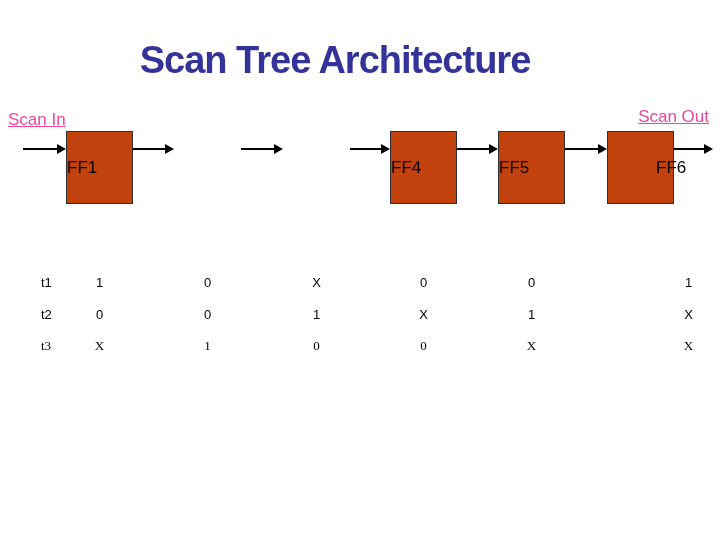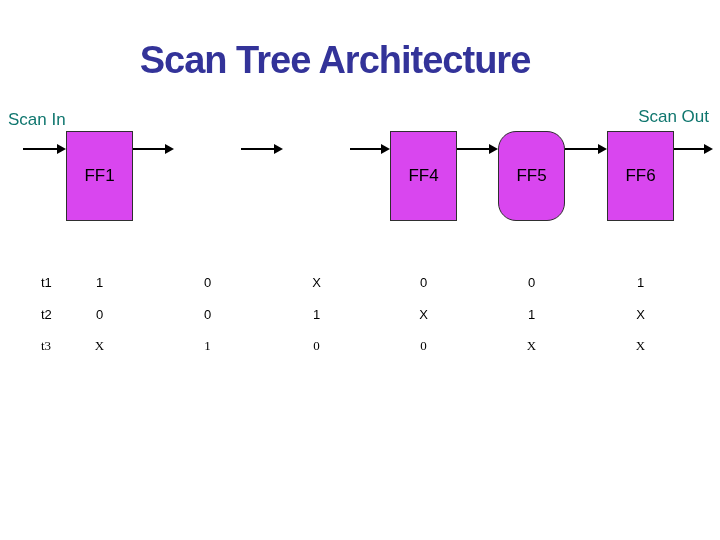--- a/index.html
+++ b/index.html
@@ -5,43 +5,43 @@
   html,body{margin:0;padding:0;background:#fff;}
   .slide{
     position:relative;width:720px;height:540px;background:#ffffff;
     font-family:"Liberation Sans",sans-serif;overflow:hidden;color:#000;
   }
   .title{
     position:absolute;top:34px;left:0;width:660px;margin:5px;
     text-align:center;font-size:38px;font-weight:bold;color:#333399;
     letter-spacing:-1px;
   }
-  .port-label{position:absolute;font-size:17px;color:#0f766e;}
+  .port-label{position:absolute;font-size:17px;color:#ec4899;text-decoration:underline;}
   .scan-in{left:8px;top:110px;}
   .scan-out{top:107px;right:11px;}
   .ff-box{
-    position:absolute;top:131px;width:67px;height:90px;
-    background:#d946ef;border:1.5px solid #2f2f2f;box-sizing:border-box;
-    display:flex;align-items:center;justify-content:center;
+    position:absolute;top:131px;width:67px;height:73px;
+    background:#c2410c;border:1.5px solid #2f2f2f;box-sizing:border-box;
+    display:flex;align-items:center;justify-content:flex-start;
     font-size:17px;color:#000;
   }
   .arrow{position:absolute;top:148px;height:2px;background:#000;}
   .arrow::after{
     content:"";position:absolute;right:-9px;top:-4px;width:0;height:0;
     border-left:9px solid #000;border-top:5px solid transparent;
     border-bottom:5px solid transparent;
   }
   .t-row{
     position:absolute;left:0;width:720px;height:24px;line-height:24px;
     font-size:13px;
   }
   .row-label{position:absolute;left:41px;}
   .cell{position:absolute;width:67px;text-align:center;}
   .c1{left:66px;}.c2{left:174px;}.c3{left:283px;}
-  .c4{left:390px;}.c5{left:498px;border-radius:18px;}.c6{left:607px;}
+  .c4{left:390px;}.c5{left:498px;}.c6{left:607px;padding-left:48px;}
   .r1{top:271px;}.r2{top:303px;}.r3{top:334px;font-family:Liberation Serif, serif;}
 </style>
 </head>
 <body>
 
 <div class="slide">
 
   <h1 class="title">Scan Tree Architecture</h1>
 
   <div class="port-label scan-in">Scan In</div>

